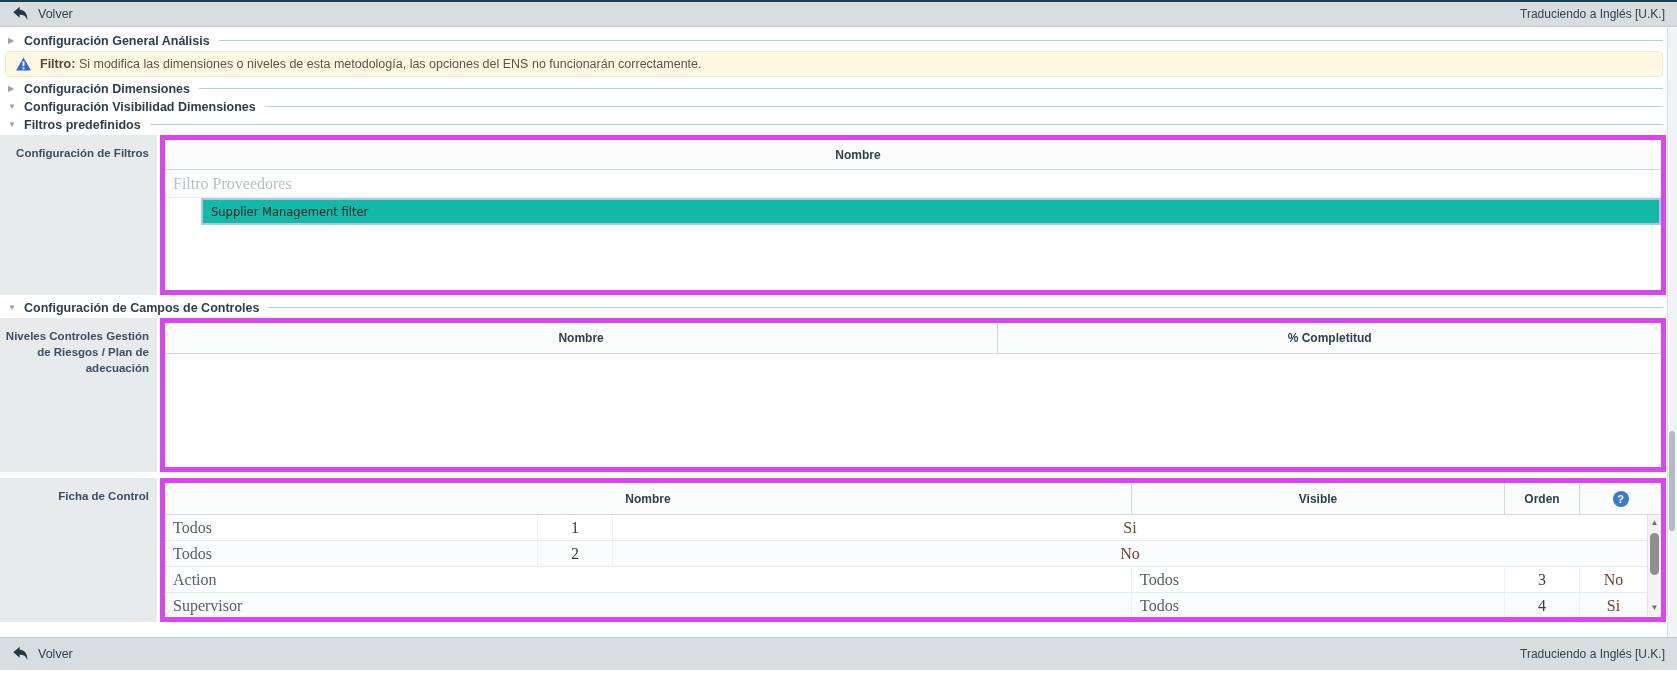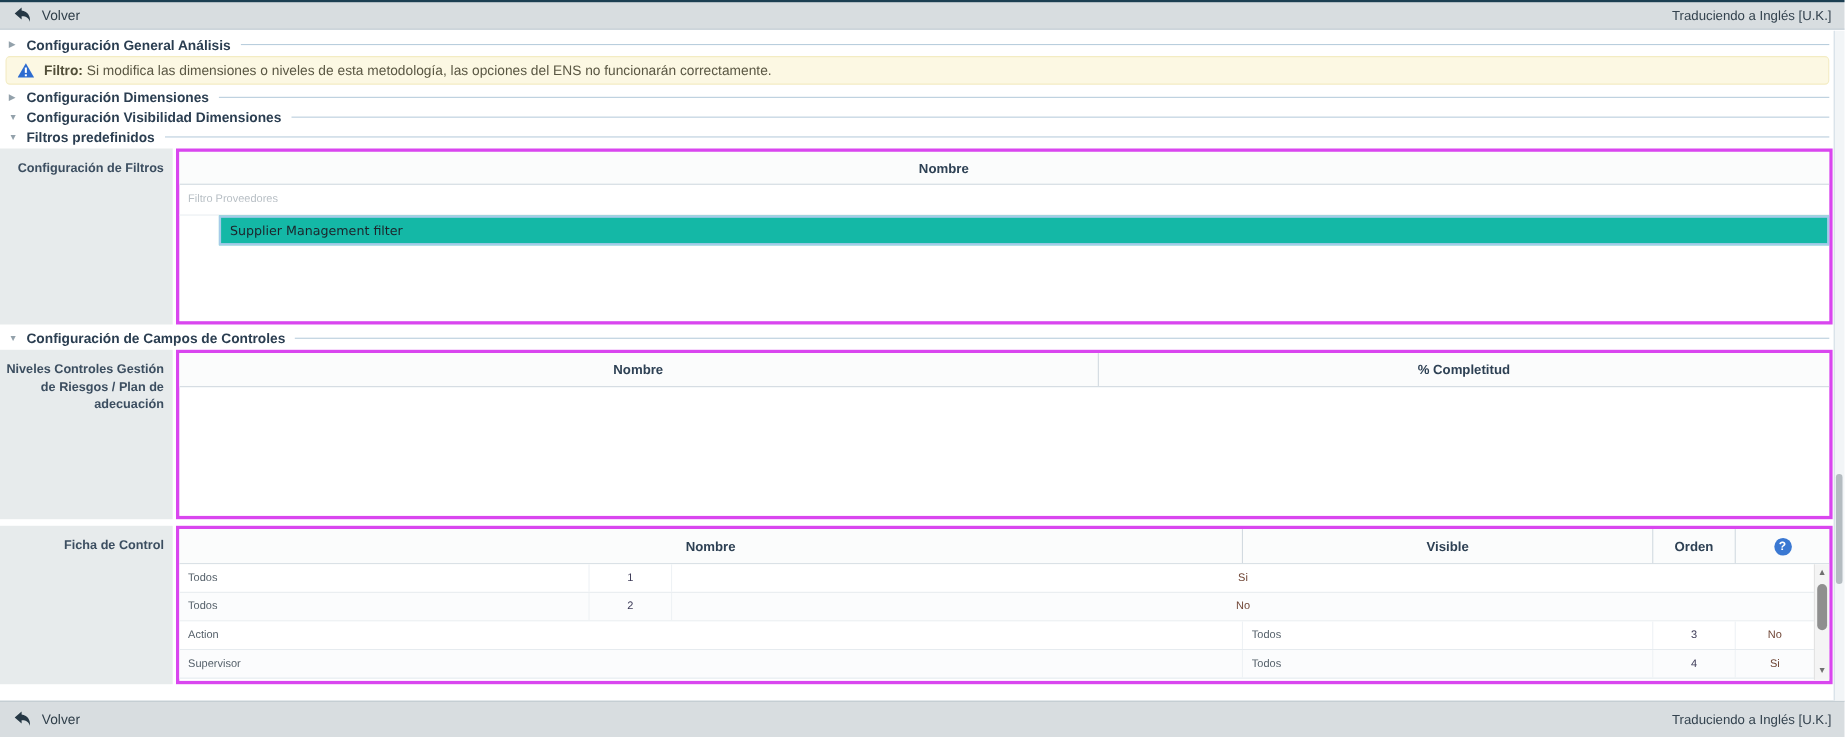--- a/index.html
+++ b/index.html
@@ -24,28 +24,28 @@
   .warning{display:flex;align-items:center;gap:9px;margin:3px 14px 0 5px;height:26px;
     background:#fcf8e3;border:1px solid #f3ecc3;border-radius:4px;padding:0 10px;box-sizing:border-box;}
   .warning .wtext{font-size:12.5px;color:#5a5743;}
   .warning b{color:#514e38;}
 
   
   .content-row{display:flex;margin:0 11px 0 0;}
   .row-label{width:157px;flex:0 0 157px;background:#e7ebec;box-sizing:border-box;
     padding:10px 8px 0 4px;text-align:right;font-weight:bold;font-size:11.5px;
     color:#3c4e60;line-height:1.4;}
-  .row-panel{flex:1;background:#fff;border:3px solid #d946ef;box-sizing:border-box;
+  .row-panel{flex:1;background:#fff;border:5px solid #d946ef;box-sizing:border-box;
     margin-left:3px;position:relative;overflow:hidden;}
 
   
   .t-header{display:flex;align-items:center;background:#fbfcfc;border-bottom:1px solid #d2dae0;
     font-weight:bold;font-size:12px;color:#2e4154;}
   .t-hcell{display:flex;align-items:center;justify-content:center;box-sizing:border-box;height:100%;}
-  .t-row{display:flex;align-items:center;font-size:10px;color:#55606a;box-sizing:border-box;}
+  .t-row{display:flex;align-items:center;font-size:16px;color:#55606a;box-sizing:border-box;font-family:Liberation Serif, serif;}
 
   
   .filtros-header{height:29px;justify-content:center;padding-right:110px;}
   .filtros-row{height:28px;padding-left:8px;border-bottom:1px solid #e9eef2;}
   .filtros-row.placeholder{color:#b8bfc5;}
   .filtros-row.selected{height:27px;border:2px solid #a6cbe9;color:#1d242b;
     font-family:"DejaVu Sans",sans-serif;font-size:11.5px;background:#14b8a6;margin-left:36px;}
 
   
   .niveles-header{height:30px;}

